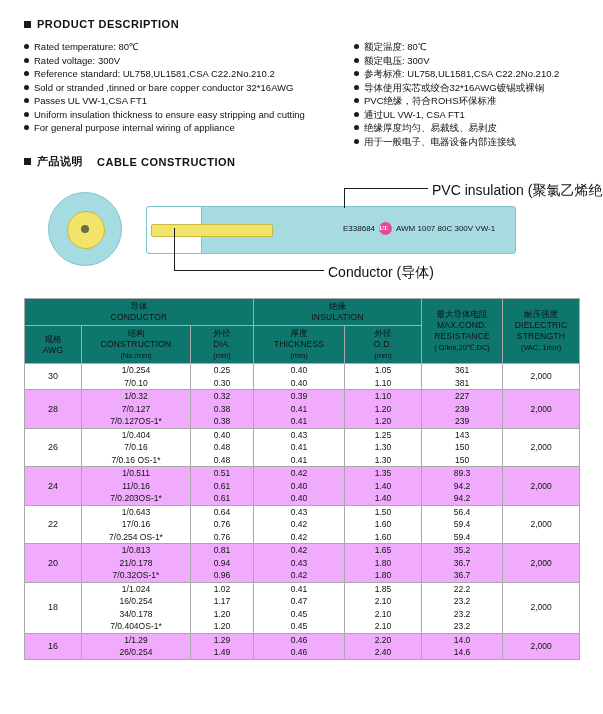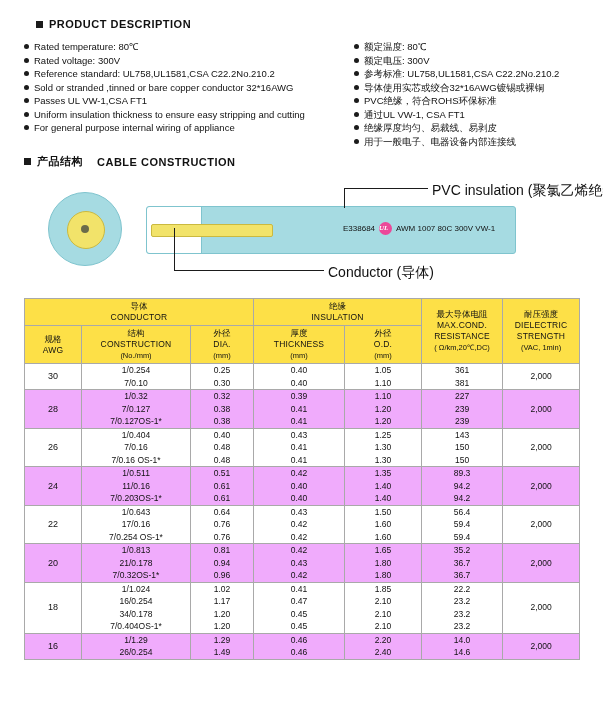--- a/index.html
+++ b/index.html
@@ -34,21 +34,20 @@
     width: 7px;
     height: 7px;
     background: #1b1b1b;
     margin-right: 6px;
     flex: 0 0 auto;
   }
   .desc-head {
     position: absolute;
     left: 24px;
     top: 18px;
-    margin-left: 12px;
   }
 
   
   .cols {
     position: absolute;
     left: 24px;
     top: 40px;
     width: 560px;
     display: flex;
     justify-content: center;
@@ -208,21 +207,21 @@
     border-collapse: collapse;
     font-size: 8.5px;
   }
   table.spec th, table.spec td {
     border: 1px solid #a9a9a9;
     text-align: center;
     vertical-align: middle;
     padding: 0;
   }
   table.spec thead th {
-    background: #fde047;
+    background: #0f766e;
     font-weight: normal;
     line-height: 11px;
     padding: 2px 2px;
   }
   .hdr-cn { display: block; font-size: 8.5px; }
   .hdr-en { display: block; font-size: 8.5px; letter-spacing: .2px; }
   .hdr-sub { display: block; font-size: 7.5px; }
   td.cell {
     line-height: 12.5px;
     padding: 3px 2px;
@@ -305,21 +304,21 @@
       </div>
       <div class="bullet-row">
         <span class="dot"></span>
         <span>用于一般电子、电器设备内部连接线</span>
       </div>
     </div>
   </div>
 
   <div class="sec-head cons-head">
     <span class="sq"></span>
-    <span class="cn">产品结构</span>
+    <span class="cn">产品说明</span>
     <span class="en">CABLE CONSTRUCTION</span>
   </div>
 
   <div class="diagram">
     <div class="circle-wrap">
       <div class="circle-outer"></div>
       <div class="circle-inner"></div>
       <div class="circle-core"></div>
     </div>
 

